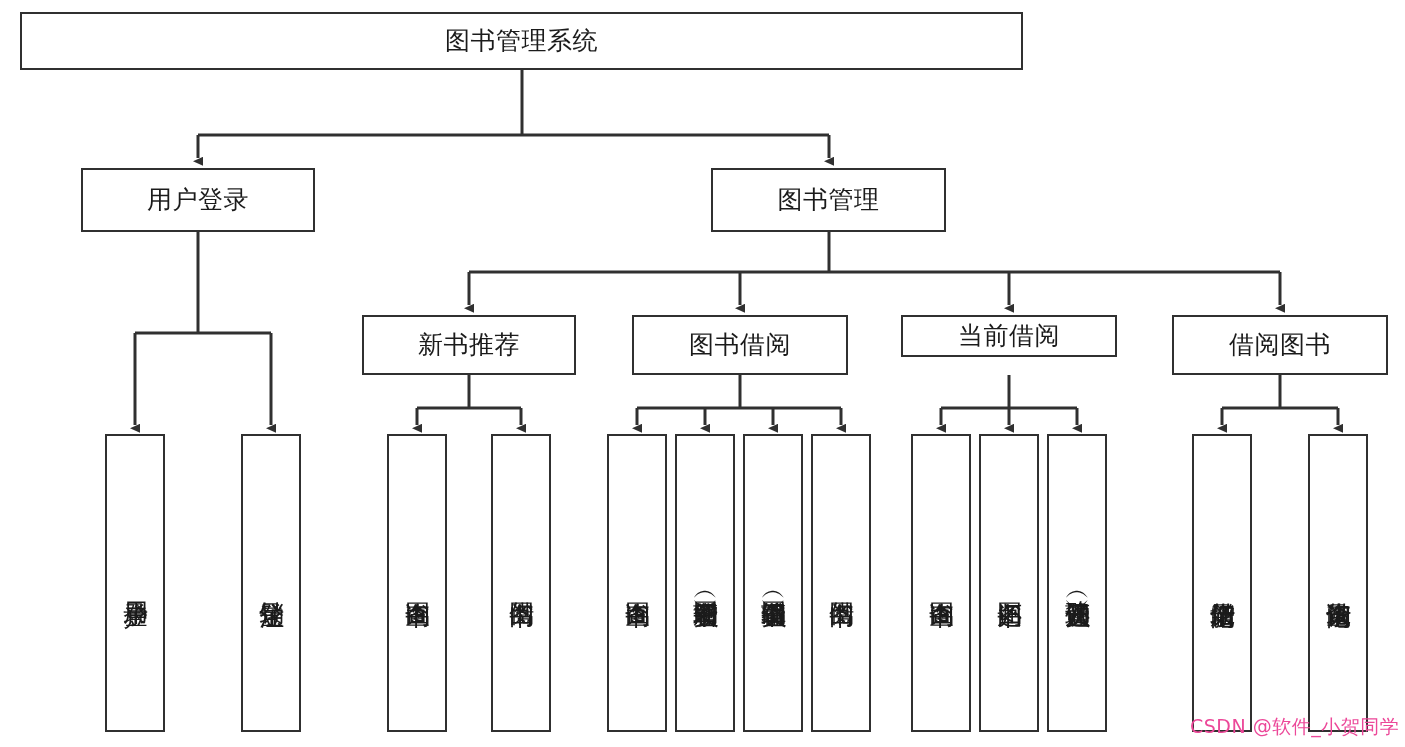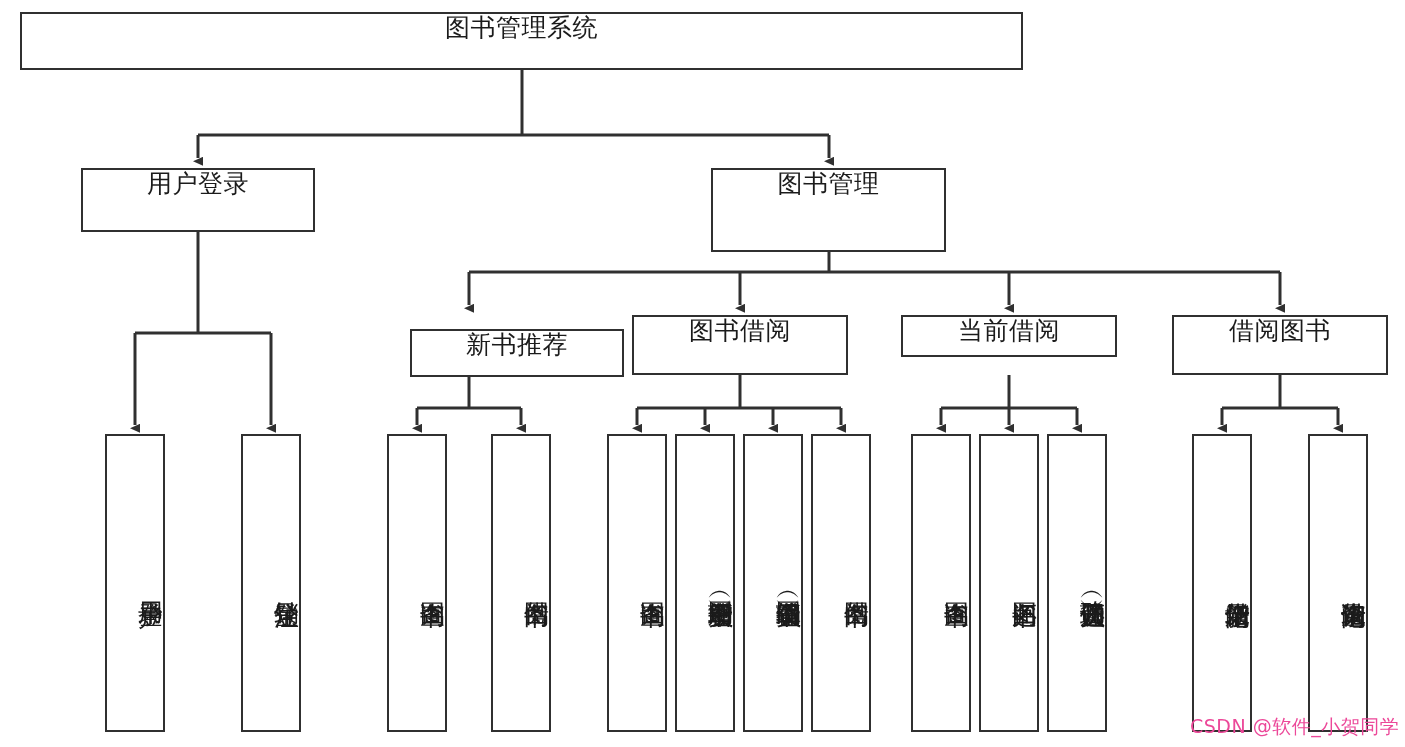--- a/index.html
+++ b/index.html
@@ -25,21 +25,21 @@
     width: 1405px;
     height: 747px;
     pointer-events: none;
   }
   .node {
     position: absolute;
     box-sizing: border-box;
     background: #ffffff;
     border: 2.5px solid #303030;
     display: flex;
-    align-items: flex-start;
+    align-items: center;
     justify-content: center;
     color: #1b1b1b;
   }
   .node-h {
     font-size: 25px;
     letter-spacing: 0.5px;
     line-height: 1.1;
     white-space: nowrap;
   }
   .node-v {
@@ -122,25 +122,25 @@
     </g>
   </svg>
 
   <div class="node node-h" style="left:20px; top:12px; width:1003px; height:58px;">
     <span>图书管理系统</span>
   </div>
 
   <div class="node node-h" style="left:81px; top:168px; width:234px; height:64px;">
     <span>用户登录</span>
   </div>
-  <div class="node node-h" style="left:711px; top:168px; width:235px; height:84px;">
+  <div class="node node-h" style="left:711px; top:168px; width:235px; height:64px;">
     <span>图书管理</span>
   </div>
 
-  <div class="node node-h" style="left:362px; top:329px; width:214px; height:48px;margin-left:48px;">
+  <div class="node node-h" style="left:362px; top:315px; width:214px; height:60px;">
     <span>新书推荐</span>
   </div>
   <div class="node node-h" style="left:632px; top:315px; width:216px; height:60px;">
     <span>图书借阅</span>
   </div>
   <div class="node node-h" style="left:901px; top:315px; width:216px; height:42px;">
     <span>当前借阅</span>
   </div>
   <div class="node node-h" style="left:1172px; top:315px; width:216px; height:60px;">
     <span>借阅图书</span>

